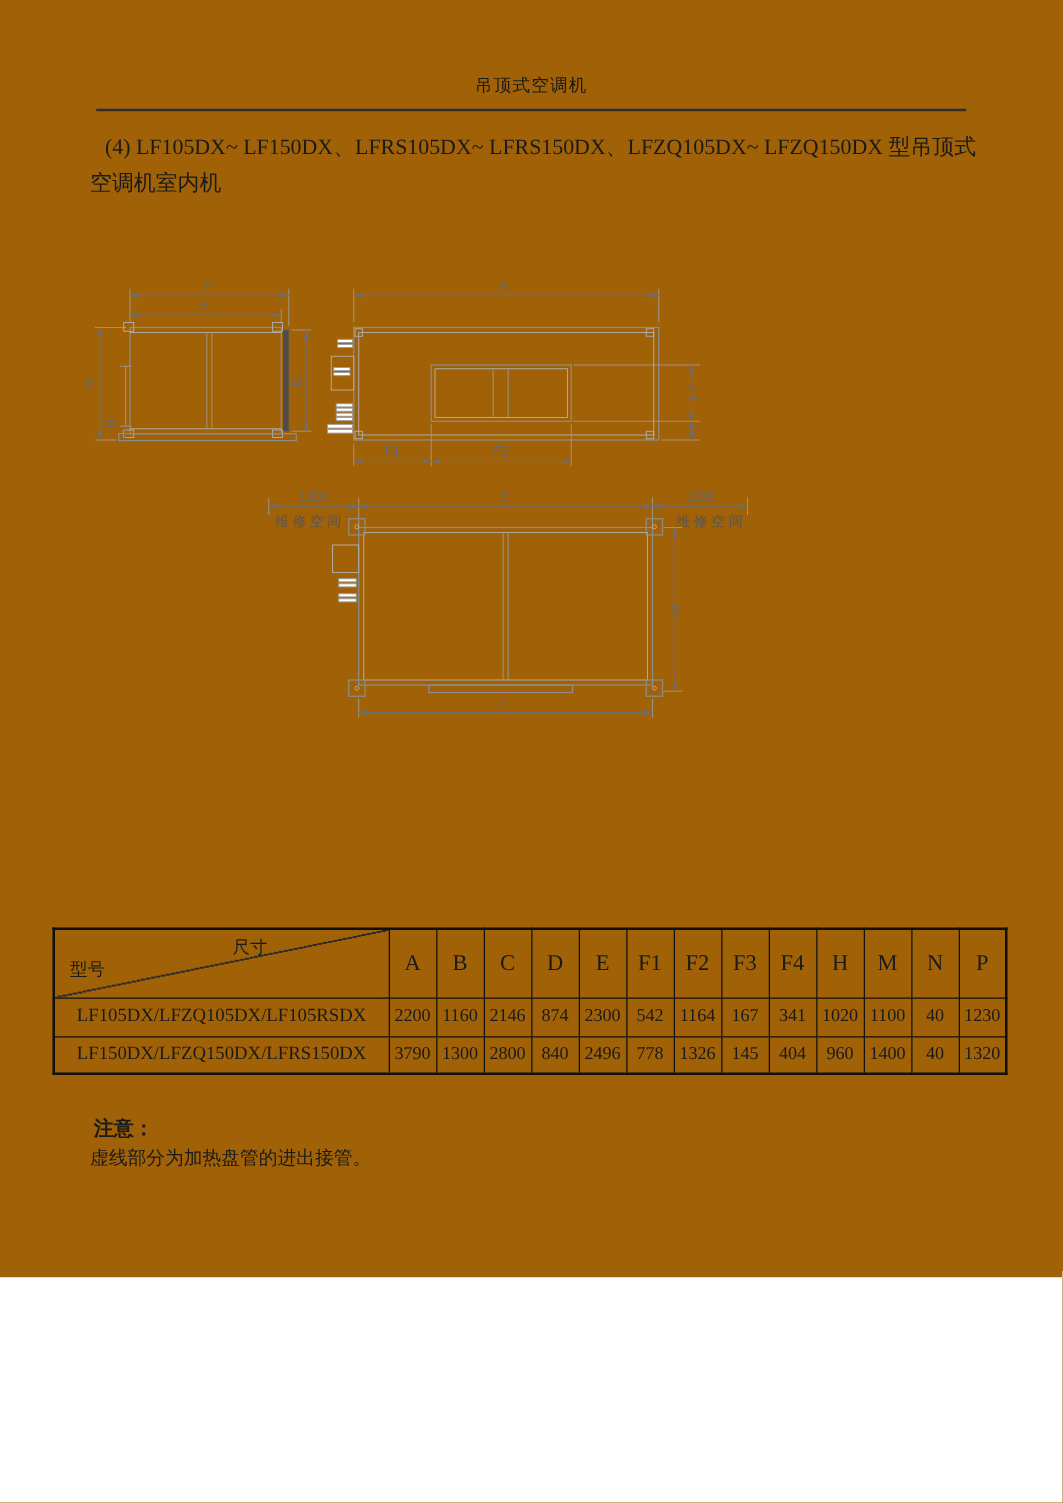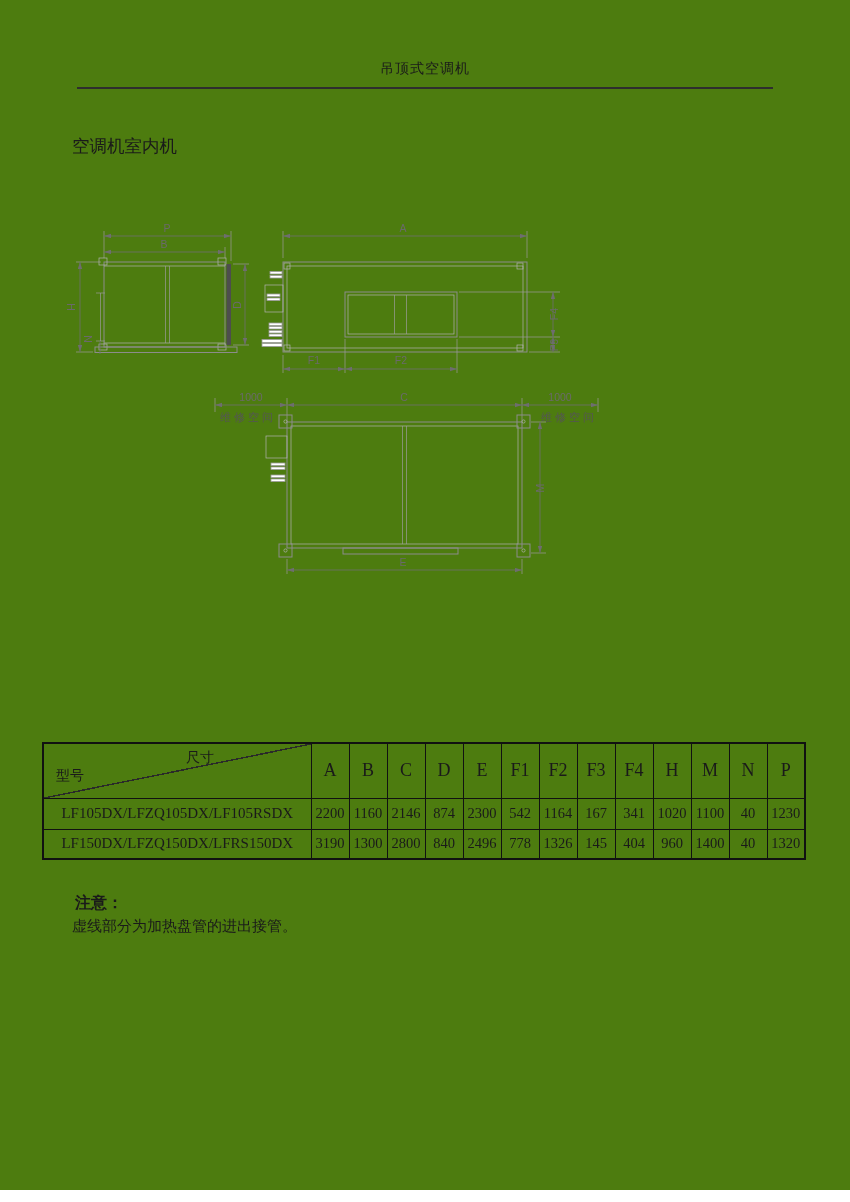--- a/index.html
+++ b/index.html
@@ -1,16 +1,16 @@
 <!DOCTYPE html>
 <html><head>
 <meta charset="utf-8">
 <style>
   html,body{margin:0;padding:0;background:#ffffff;}
-  .page{position:relative;width:850px;height:1190px;background:#4d7c0f;overflow:hidden;
+  .page{position:relative;width:850px;height:1022px;background:#a16207;overflow:hidden;
         font-family:"Liberation Serif","DejaVu Serif",serif;color:#1a1a1a;}
 
   .header-title{position:absolute;top:60px;left:0;width:850px;text-align:center;
                 font-size:14px;letter-spacing:1px;}
   .header-rule{position:absolute;top:87px;left:77px;width:696px;height:2px;background:#2e2e2e;}
 
   .heading-line1{position:absolute;top:105px;left:84px;font-size:17.5px;white-space:nowrap;}
   .heading-line2{position:absolute;top:134px;left:72px;font-size:17.5px;white-space:nowrap;}
 
   .drawing-svg{position:absolute;top:0;left:0;}
@@ -47,20 +47,21 @@
   .page-number{position:absolute;top:1106px;left:0;width:850px;text-align:center;font-size:13.5px;}
 </style>
 </head>
 <body>
 
 <div class="page">
 
   <div class="header-title">吊顶式空调机</div>
   <div class="header-rule"></div>
 
+  <div class="heading-line1">(4) LF105DX~ LF150DX、LFRS105DX~ LFRS150DX、LFZQ105DX~ LFZQ150DX 型吊顶式</div>
   <div class="heading-line2">空调机室内机</div>
 
   <svg class="drawing-svg" width="850" height="640" viewBox="0 0 850 640">
     <defs>
       <marker id="ar" markerUnits="userSpaceOnUse" markerWidth="8" markerHeight="5" refX="7" refY="2.2" orient="auto-start-reverse">
         <path d="M0,0 L7,2.2 L0,4.4 z" fill="#6e6e6e"></path>
       </marker>
     </defs>
 
     <g>
@@ -244,21 +245,21 @@
       <td class="cell-num">1164</td>
       <td class="cell-num">167</td>
       <td class="cell-num">341</td>
       <td class="cell-num">1020</td>
       <td class="cell-num">1100</td>
       <td class="cell-num">40</td>
       <td class="cell-num">1230</td>
     </tr>
     <tr style="height:30px">
       <td class="cell-model">LF150DX/LFZQ150DX/LFRS150DX</td>
-      <td class="cell-num">3190</td>
+      <td class="cell-num">3790</td>
       <td class="cell-num">1300</td>
       <td class="cell-num">2800</td>
       <td class="cell-num">840</td>
       <td class="cell-num">2496</td>
       <td class="cell-num">778</td>
       <td class="cell-num">1326</td>
       <td class="cell-num">145</td>
       <td class="cell-num">404</td>
       <td class="cell-num">960</td>
       <td class="cell-num">1400</td>

